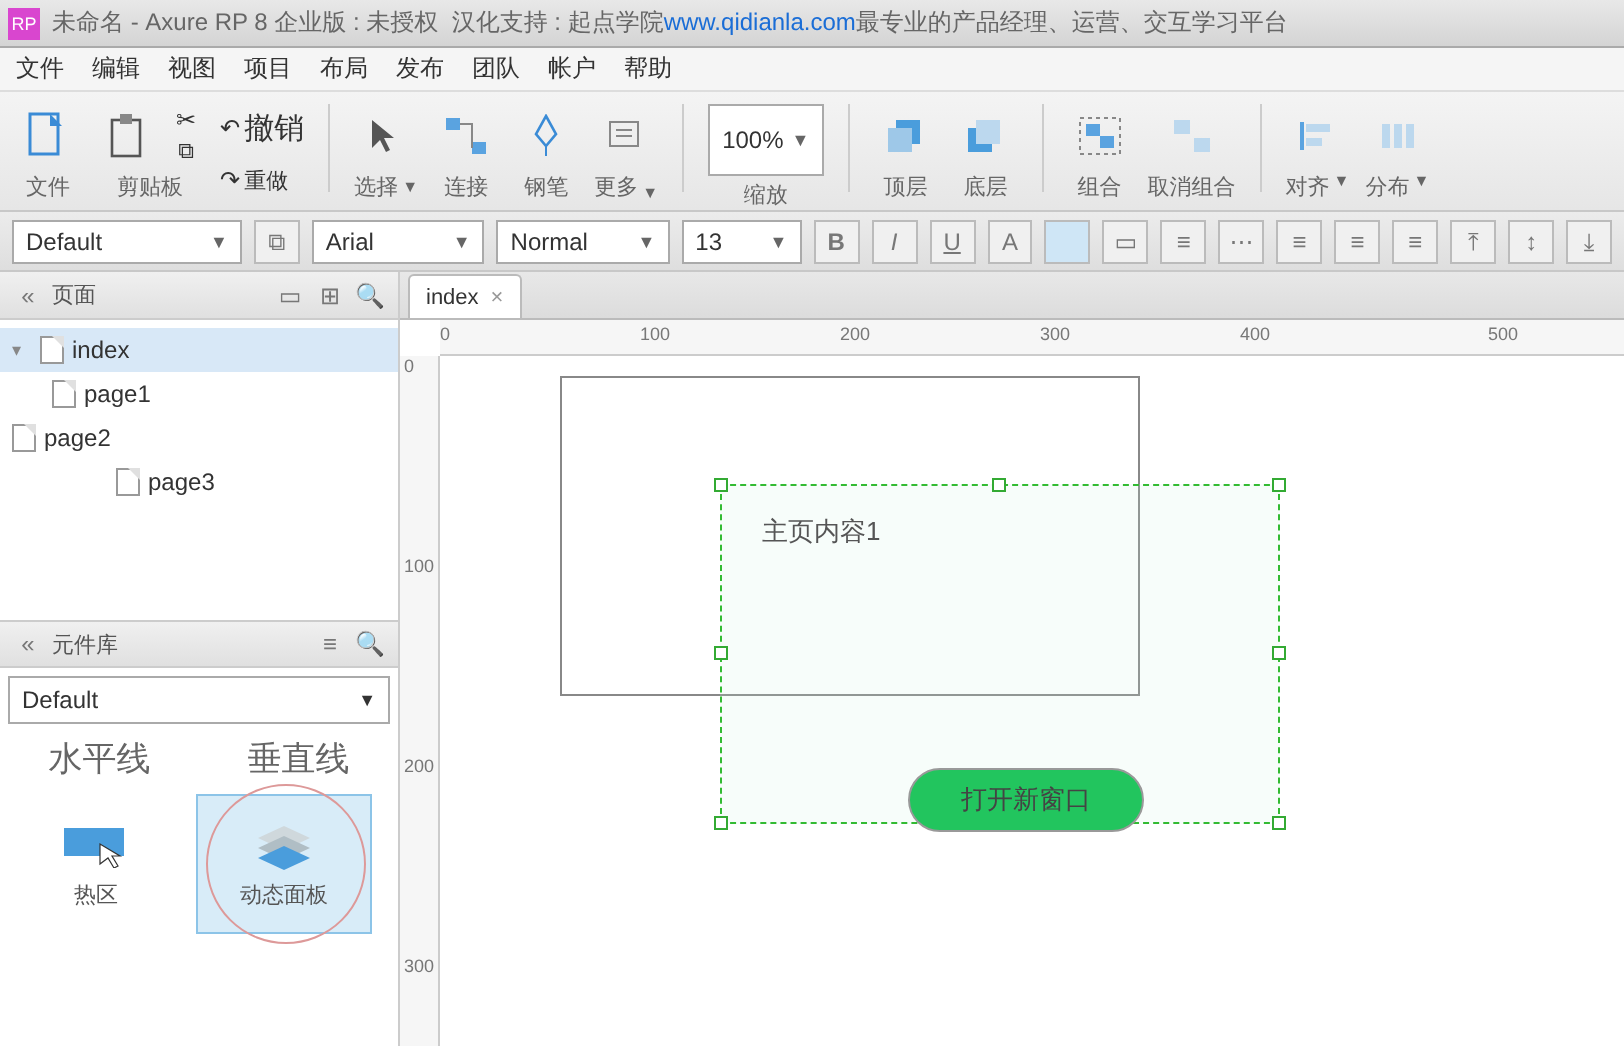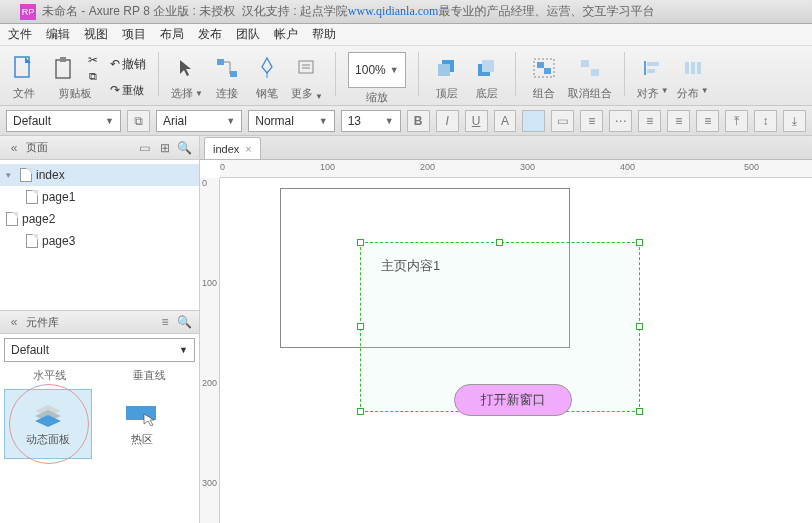--- a/index.html
+++ b/index.html
@@ -1,21 +1,21 @@
 <!DOCTYPE html>
 <html><head>
 <meta charset="utf-8">
 <style>
 * { box-sizing: border-box; margin: 0; padding: 0; font-family: "Microsoft YaHei", Arial, sans-serif; }
 body { width: 812px; height: 523px; background: #fff; font-size: 12px; color: #333; overflow: hidden; }
 
-.titlebar { height: 24px; background: linear-gradient(#e8e8e8,#d4d4d4); display: flex; align-items: center; padding: 0 20px; border-bottom: 1px solid #aaa; }
+.titlebar { height: 24px; background: linear-gradient(#e8e8e8,#d4d4d4); display: flex; align-items: center; padding: 0 4px; border-bottom: 1px solid #aaa; }
 .titlebar .app-icon { width: 16px; height: 16px; background: #d946cf; margin-right: 6px; font-size:9px; color:#fff; display:flex; align-items:center; justify-content:center; }
 .titlebar .title { color:#666; font-size:12px; }
-.titlebar .link { color:#1a6dd6;font-family:Liberation Serif, serif; }
+.titlebar .link { color:#1a6dd6; }
 
 .menubar { height: 22px; background: #f5f5f5; display:flex; align-items:center; gap: 14px; padding: 0 8px; border-bottom:1px solid #ddd; }
 .menubar span { color:#333; font-size:12px; }
 
 .toolbar { height: 60px; background: linear-gradient(#f4f4f4,#e6e6e6); border-bottom:1px solid #c8c8c8; display:flex; align-items:flex-start; padding: 6px 8px 0; gap:8px; }
 .tool-group { display:flex; flex-direction:column; align-items:center; gap:2px; }
 .tool-group .icons { display:flex; gap:4px; align-items:center; }
 .tool-group .label { font-size:11px; color:#666; }
 .tool-btn { width:24px; height:24px; display:flex; align-items:center; justify-content:center; cursor:pointer; border-radius:2px; }
 .sep { width:1px; height:44px; background:#ccc; margin: 0 4px; }
@@ -39,21 +39,21 @@
 .tree { flex:0 0 auto; padding:4px 0; overflow:auto; height:150px; }
 .tree-row { display:flex; align-items:center; height:22px; padding:0 6px; gap:4px; }
 .tree-row.sel { background:#d8e8f7; }
 .tree-row .tw { width:10px; color:#888; font-size:9px; }
 .tree-row .pg { width:12px; height:14px; border:1px solid #999; background:#fff; position:relative; }
 .tree-row .pg:after { content:""; position:absolute; right:-1px; top:-1px; border:3px solid transparent; border-top-color:#e0e0e0; border-right-color:#e0e0e0; }
 
 .lib-combo { border:1px solid #aaa; margin:4px; height:24px; display:flex; align-items:center; padding:0 6px; background:#fff; }
 .lib-combo .arrow { margin-left:auto; font-size:9px; }
 
-.lib-types { display:flex; justify-content:space-around; padding:2px 0; font-size:11px; color:#666; }
+.lib-types { display:flex; justify-content:space-around; padding:2px 0; font-size:17px; color:#666; }
 
 .lib-grid { display:flex; flex-wrap:wrap; padding:4px; gap:6px; }
 .lib-item { width:88px; height:70px; display:flex; flex-direction:column; align-items:center; justify-content:center; gap:4px; position:relative; }
 .lib-item.sel { background:#d8ecf8; border:1px solid #8cc4e8; }
 .lib-item .shape { width:36px; height:26px; display:flex; align-items:center; justify-content:center; }
 .lib-item .nm { font-size:11px; color:#555; }
 .ring { position:absolute; width:80px; height:80px; border:1px solid #d99; border-radius:50%; pointer-events:none; top:-6px; left:4px; }
 
 .canvas-area { flex:1; position:relative; background:#fff; }
 .tabrow { height:24px; background:linear-gradient(#e8e8e8,#dcdcdc); border-bottom:1px solid #bbb; display:flex; align-items:flex-end; }
@@ -66,21 +66,21 @@
 .ruler-v .tick { position:absolute; left:2px; transform:none; }
 
 .canvas { position:absolute; left:20px; top:42px; right:0; bottom:0; background:#fff; }
 .rect1 { position:absolute; left:60px; top:10px; width:290px; height:160px; border:1px solid #888; background:#fff; }
 .dp { position:absolute; left:140px; top:64px; width:280px; height:170px; border:1px dashed #3b3; background:rgba(200,240,220,0.15); }
 .dp .lbl { position:absolute; left:20px; top:14px; font-size:13px; color:#555; }
 .handle { position:absolute; width:7px; height:7px; background:#fff; border:1px solid #3a3; }
 .h-nw{left:-4px;top:-4px}.h-n{left:50%;margin-left:-4px;top:-4px}.h-ne{right:-4px;top:-4px}
 .h-w{left:-4px;top:50%;margin-top:-4px}.h-e{right:-4px;top:50%;margin-top:-4px}
 .h-sw{left:-4px;bottom:-4px}.h-s{left:50%;margin-left:-4px;bottom:-4px}.h-se{right:-4px;bottom:-4px}
-.btn-open { position:absolute; left:234px; top:206px; width:118px; height:32px; border:1px solid #999; border-radius:16px; background:#f0abfc; display:flex; align-items:center; justify-content:center; font-size:13px; color:#444; }
+.btn-open { position:absolute; left:234px; top:206px; width:118px; height:32px; border:1px solid #999; border-radius:16px; background:#22c55e; display:flex; align-items:center; justify-content:center; font-size:13px; color:#444; }
 
 svg { display:block; }
 </style>
 </head>
 <body>
 
 <div class="titlebar">
   <div class="app-icon">RP</div>
   <span class="title">
     <span>未命名</span> -
@@ -126,21 +126,21 @@
         <div class="tool-btn" style="width:18px;height:14px;">✂</div>
         <div class="tool-btn" style="width:18px;height:14px;font-size:11px;">⧉</div>
       </div>
     </div>
     <div class="label">剪贴板</div>
   </div>
 
   <div class="tool-group" style="align-items:flex-start;">
     <div class="tool-btn" style="width:auto;gap:2px;">
         <span>↶</span>
-        <span style="font-size:12px;">撤销</span>
+        <span style="font-size:15px;">撤销</span>
       </div>
     <div class="tool-btn" style="width:auto;gap:2px;">
         <span>↷</span>
         <span style="font-size:11px;">重做</span>
       </div>
   </div>
 
   <div class="sep"></div>
 
   <div class="tool-group">
@@ -331,21 +331,21 @@
           <span>index</span>
         </div>
       <div class="tree-row" style="padding-left:26px;">
           <span class="pg"></span>
           <span>page1</span>
         </div>
       <div class="tree-row" style="">
           <span class="pg"></span>
           <span>page2</span>
         </div>
-      <div class="tree-row" style="padding-left:26px;">
+      <div class="tree-row" style="padding-left:44px;margin-left:14px;">
           <span class="pg"></span>
           <span>page3</span>
         </div>
     </div>
 
     <div class="panel-hdr" style="border-top:1px solid #ccc;">
       <span class="ico">«</span>
       <span class="title">元件库</span>
       <span class="ico">≡</span>
       <span class="ico">🔍</span>
@@ -355,40 +355,40 @@
         <span>Default</span>
         <span class="arrow">▼</span>
       </div>
 
     <div class="lib-types">
       <span>水平线</span>
       <span>垂直线</span>
     </div>
 
     <div class="lib-grid">
+      <div class="lib-item">
+        <div class="shape">
+            <svg width="36" height="22">
+              <rect x="2" y="2" width="30" height="14" fill="#4a9ddc"></rect>
+              <path d="M20 10 L20 20 L24 17 L27 22 L29 21 L26 16 L30 16 Z" fill="#fff" stroke="#333" stroke-width="0.6"></path>
+            </svg>
+          </div>
+        <div class="nm">热区</div>
+      </div>
       <div class="lib-item sel">
         <div class="ring"></div>
         <div class="shape">
             <svg width="34" height="26">
               <path d="M17 3 L30 9 L17 15 L4 9 Z" fill="#cfd8dc"></path>
               <path d="M17 8 L30 14 L17 20 L4 14 Z" fill="#b0bec5"></path>
               <path d="M17 13 L30 19 L17 25 L4 19 Z" fill="#4a9ddc"></path>
             </svg>
           </div>
         <div class="nm">动态面板</div>
       </div>
-      <div class="lib-item">
-        <div class="shape">
-            <svg width="36" height="22">
-              <rect x="2" y="2" width="30" height="14" fill="#4a9ddc"></rect>
-              <path d="M20 10 L20 20 L24 17 L27 22 L29 21 L26 16 L30 16 Z" fill="#fff" stroke="#333" stroke-width="0.6"></path>
-            </svg>
-          </div>
-        <div class="nm">热区</div>
-      </div>
     </div>
   </div>
 
   <div class="canvas-area">
     <div class="tabrow">
       <div class="tab">
           <span>index</span>
           <span class="x">×</span>
         </div>
     </div>

